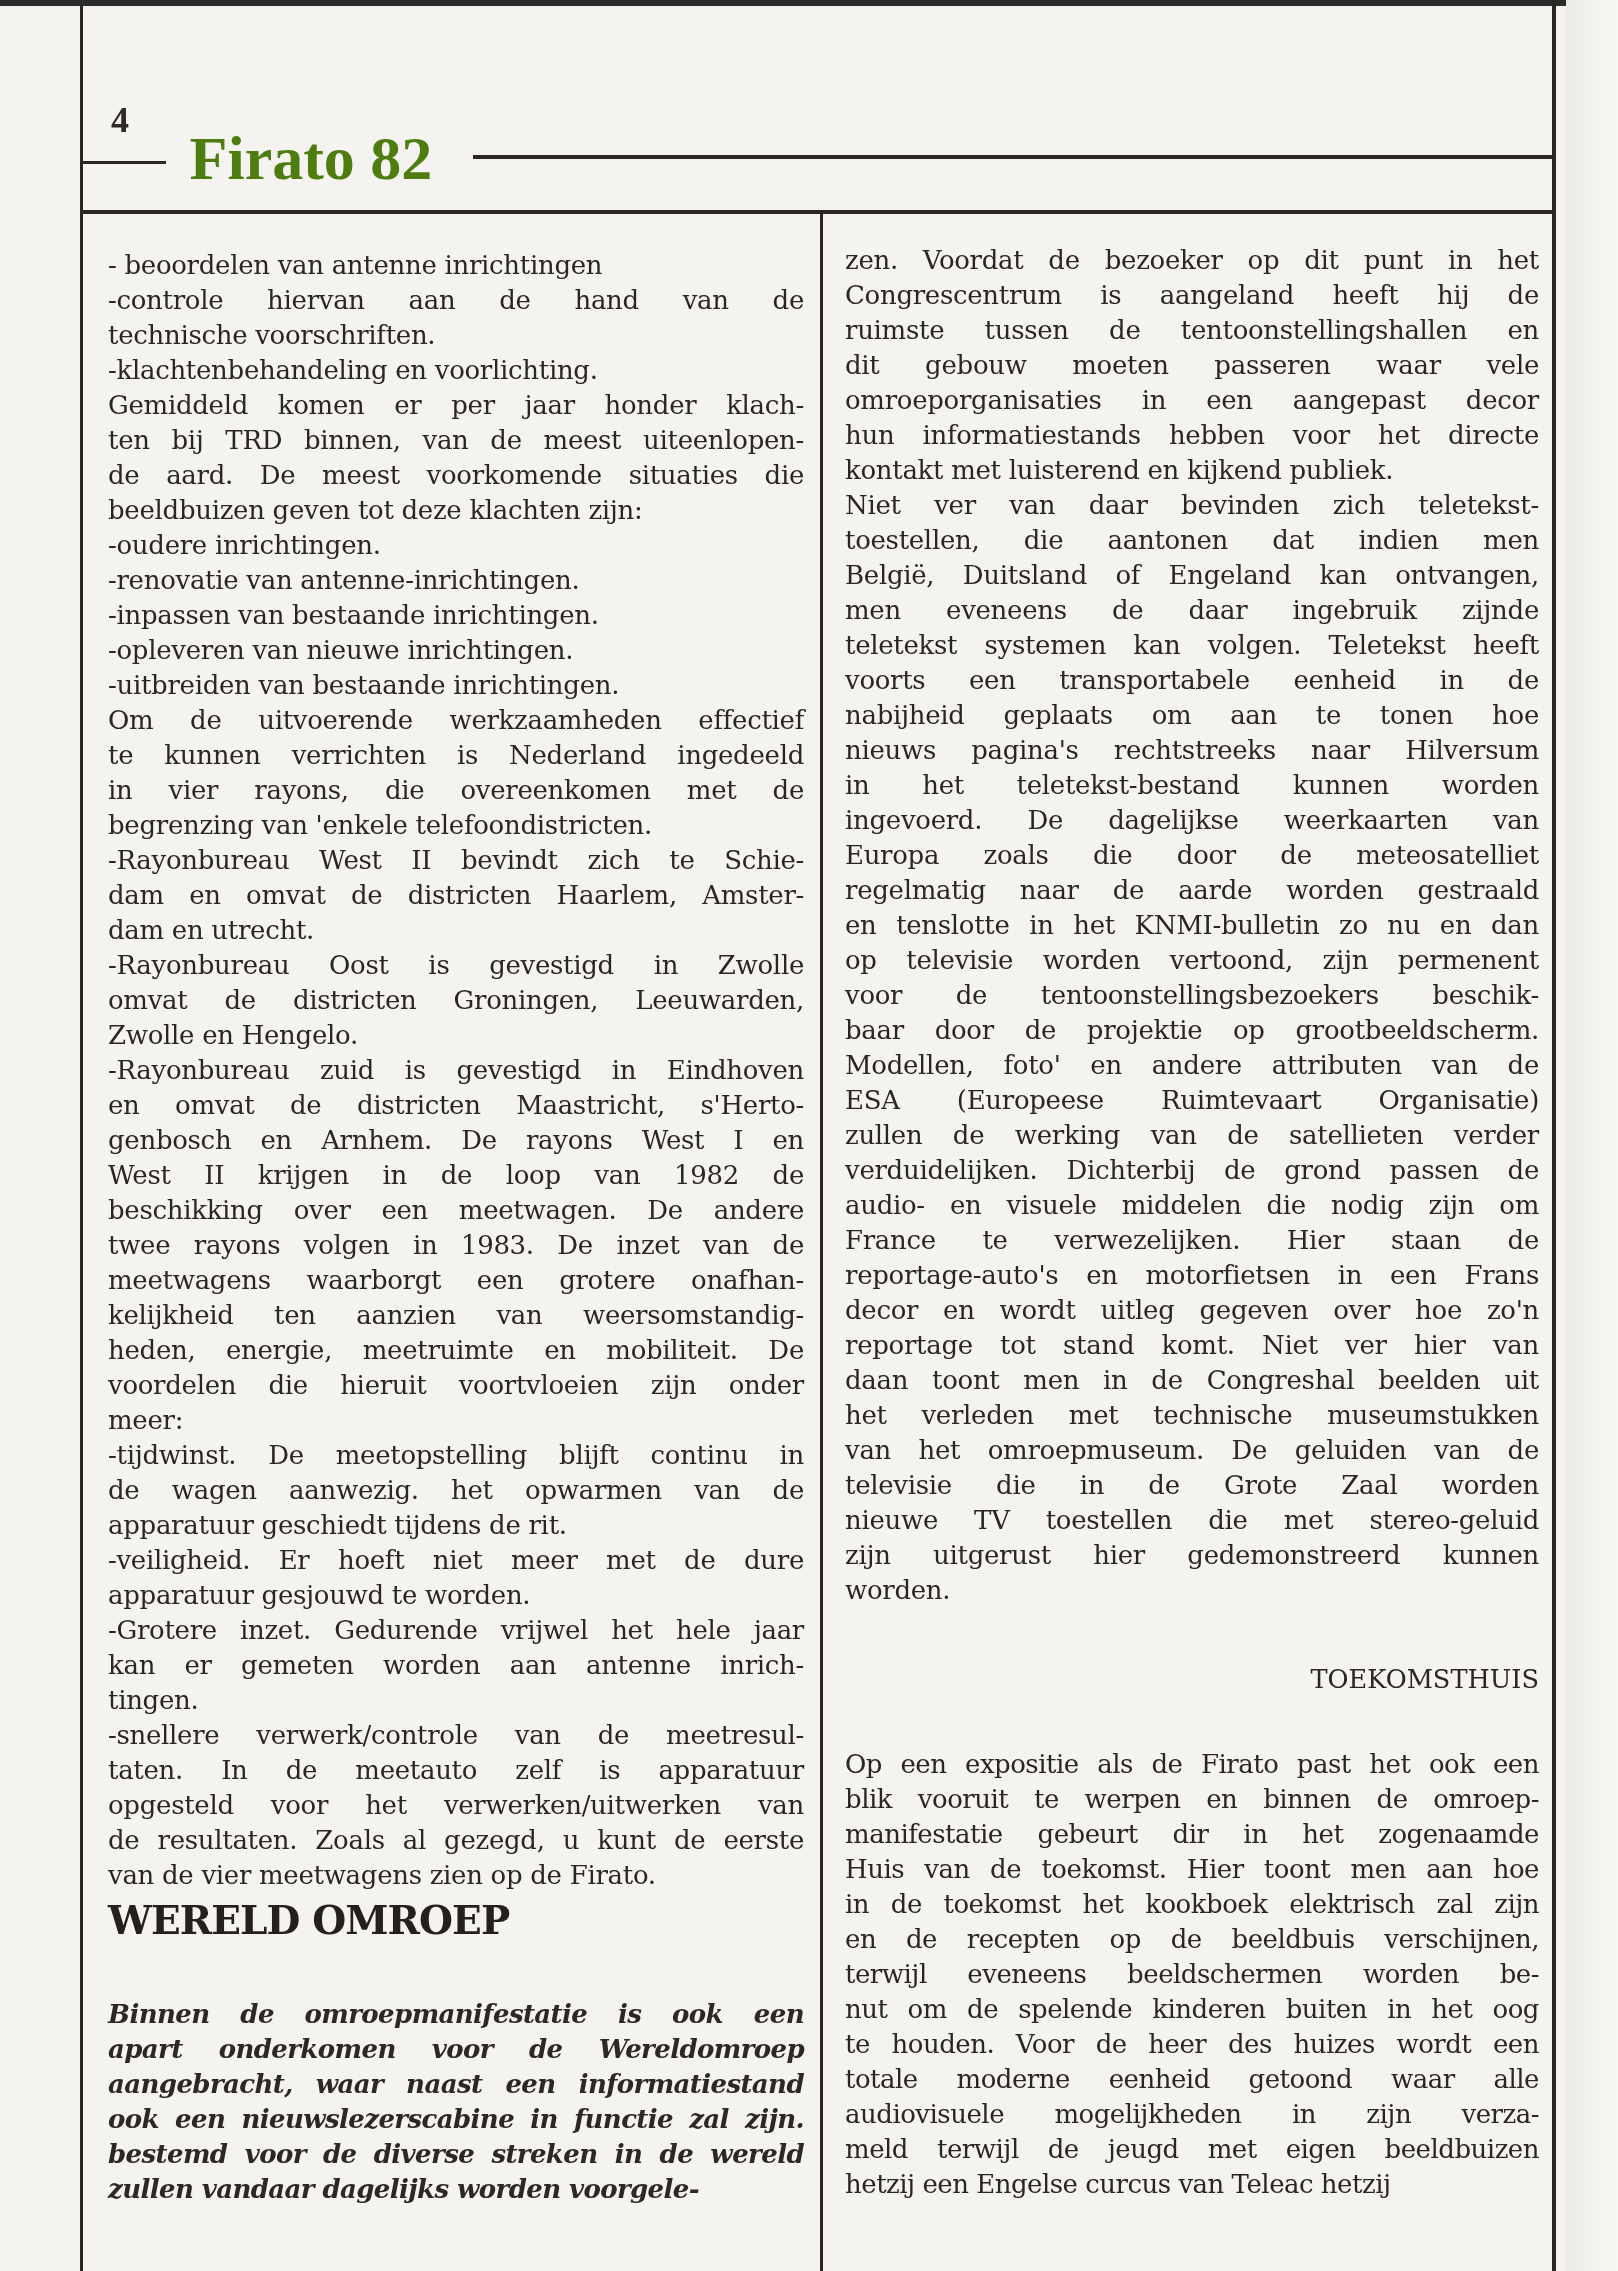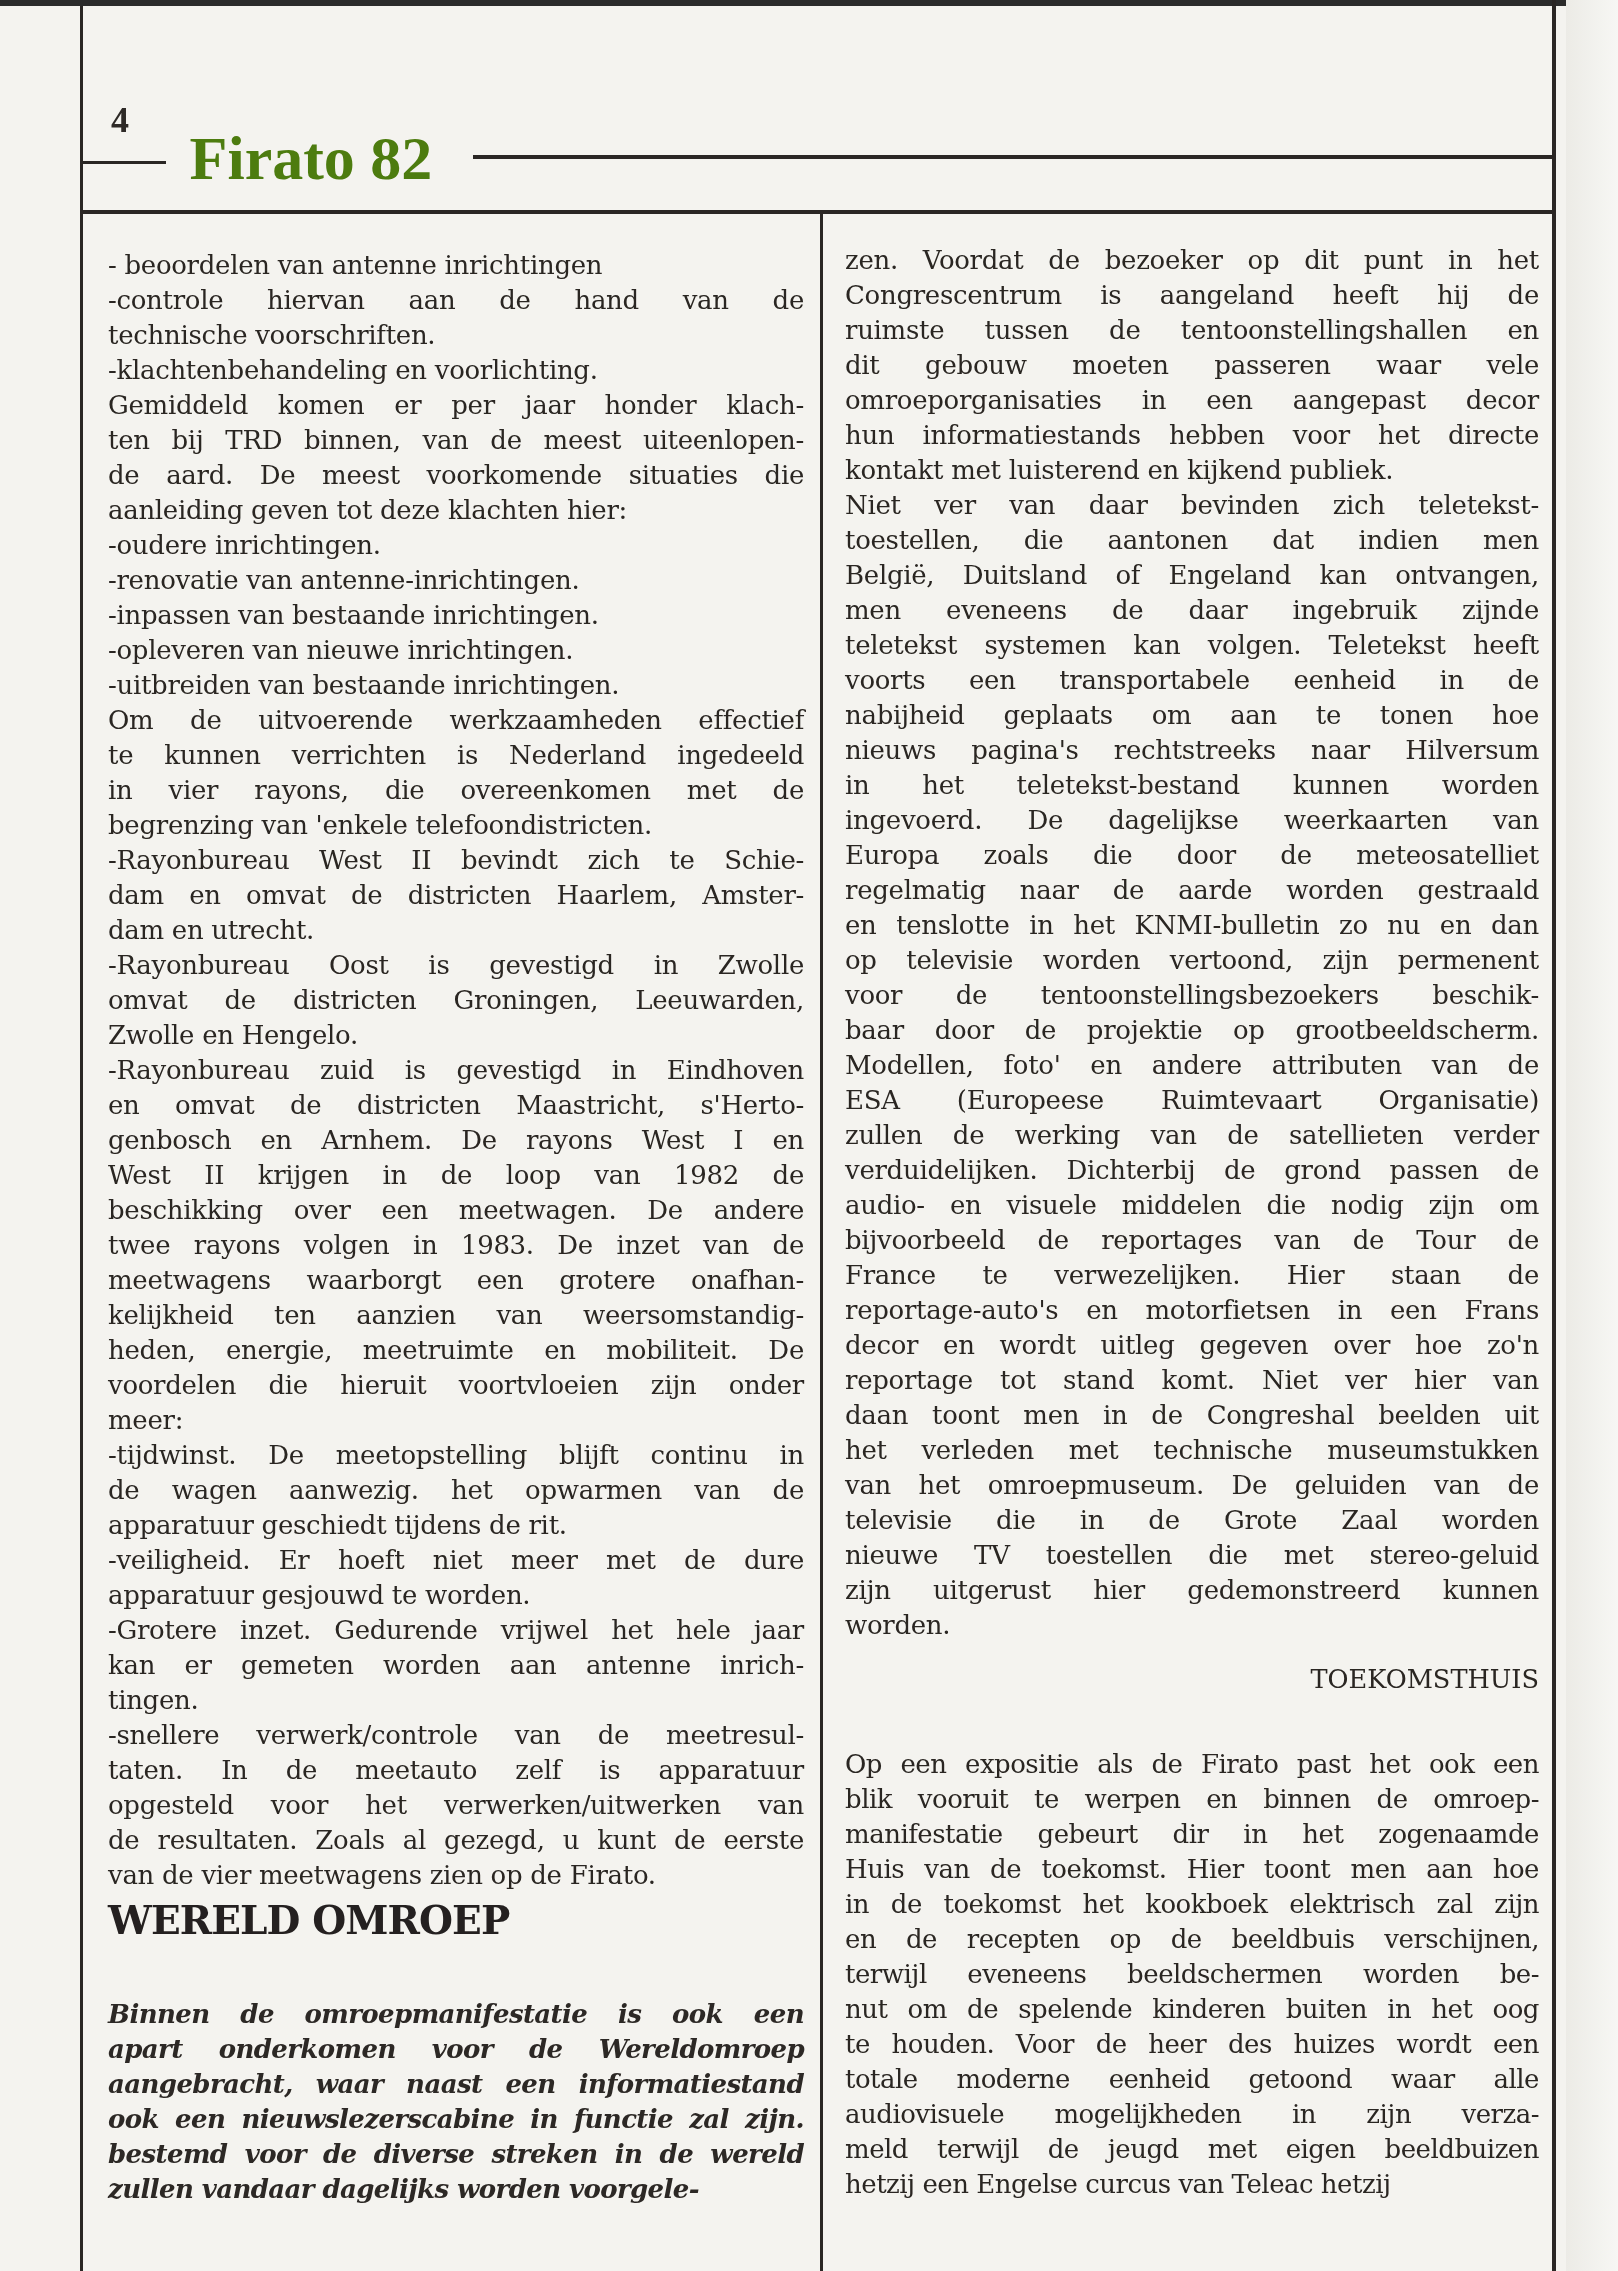--- a/index.html
+++ b/index.html
@@ -51,21 +51,21 @@
 <div class="title">Firato 82</div>
 
 <div class="col left" id="left-col">
     <span class="ln last">- beoordelen van antenne inrichtingen</span>
     <span class="ln">-controle hiervan aan de hand van de</span>
     <span class="ln last">technische voorschriften.</span>
     <span class="ln last">-klachtenbehandeling en voorlichting.</span>
     <span class="ln">Gemiddeld komen er per jaar honder klach-</span>
     <span class="ln">ten bij TRD binnen, van de meest uiteenlopen-</span>
     <span class="ln">de aard. De meest voorkomende situaties die</span>
-    <span class="ln last">aanleiding geven tot deze klachten hier:</span>
+    <span class="ln last">beeldbuizen geven tot deze klachten zijn:</span>
     <span class="ln last">-oudere inrichtingen.</span>
     <span class="ln last">-renovatie van antenne-inrichtingen.</span>
     <span class="ln last">-inpassen van bestaande inrichtingen.</span>
     <span class="ln last">-opleveren van nieuwe inrichtingen.</span>
     <span class="ln last">-uitbreiden van bestaande inrichtingen.</span>
     <span class="ln">Om de uitvoerende werkzaamheden effectief</span>
     <span class="ln">te kunnen verrichten is Nederland ingedeeld</span>
     <span class="ln">in vier rayons, die overeenkomen met de</span>
     <span class="ln last">begrenzing van 'enkele telefoondistricten.</span>
     <span class="ln">-Rayonbureau West II bevindt zich te Schie-</span>
@@ -132,21 +132,20 @@
     <span class="ln">regelmatig naar de aarde worden gestraald</span>
     <span class="ln">en tenslotte in het KNMI-bulletin zo nu en dan</span>
     <span class="ln">op televisie worden vertoond, zijn permenent</span>
     <span class="ln">voor de tentoonstellingsbezoekers beschik-</span>
     <span class="ln">baar door de projektie op grootbeeldscherm.</span>
     <span class="ln">Modellen, foto' en andere attributen van de</span>
     <span class="ln">ESA (Europeese Ruimtevaart Organisatie)</span>
     <span class="ln">zullen de werking van de satellieten verder</span>
     <span class="ln">verduidelijken. Dichterbij de grond passen de</span>
     <span class="ln">audio- en visuele middelen die nodig zijn om</span>
-    <span class="ln">bijvoorbeeld de reportages van de Tour de</span>
     <span class="ln">France te verwezelijken. Hier staan de</span>
     <span class="ln">reportage-auto's en motorfietsen in een Frans</span>
     <span class="ln">decor en wordt uitleg gegeven over hoe zo'n</span>
     <span class="ln">reportage tot stand komt. Niet ver hier van</span>
     <span class="ln">daan toont men in de Congreshal beelden uit</span>
     <span class="ln">het verleden met technische museumstukken</span>
     <span class="ln">van het omroepmuseum. De geluiden van de</span>
     <span class="ln">televisie die in de Grote Zaal worden</span>
     <span class="ln">nieuwe TV toestellen die met stereo-geluid</span>
     <span class="ln">zijn uitgerust hier gedemonstreerd kunnen</span>

